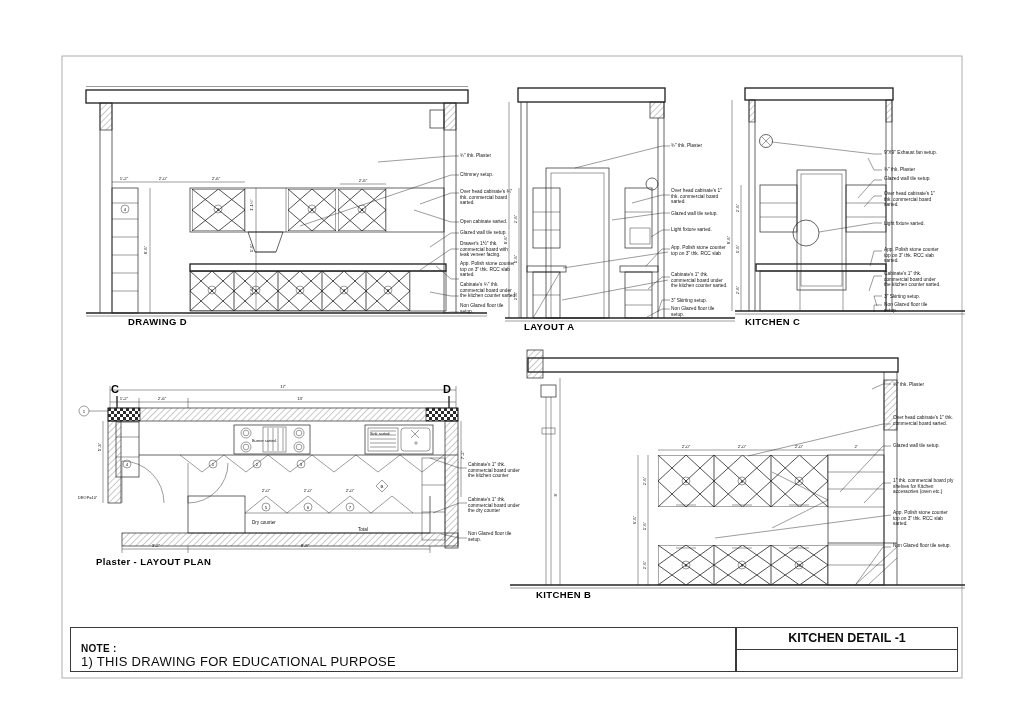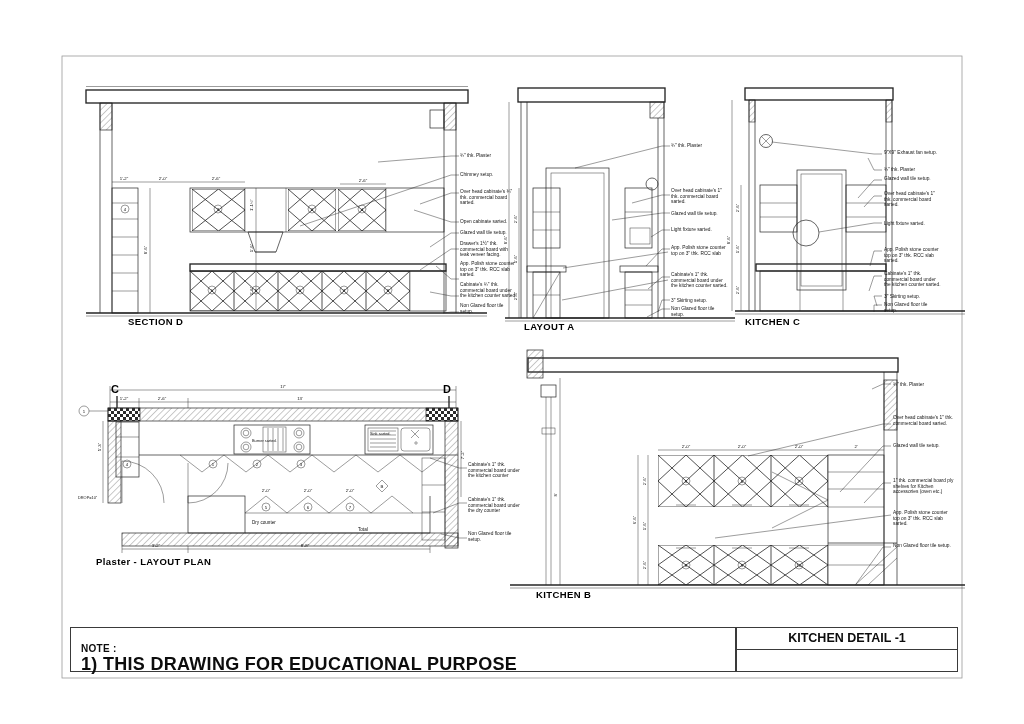--- a/index.html
+++ b/index.html
@@ -11,21 +11,21 @@
   .tn{stroke-width:.45;}
   .dim{font-size:4.3px;fill:#101010;text-anchor:middle;font-family:"Liberation Sans",sans-serif;}
   .num{font-size:4.3px;fill:#101010;text-anchor:middle;font-family:"Liberation Sans",sans-serif;}
   .ann{position:absolute;width:57px;font-size:4.8px;line-height:1.16;color:#161616;}
   .tinylbl{position:absolute;font-size:3.9px;color:#111;}
   .sec-title{position:absolute;font-weight:bold;font-size:9.5px;letter-spacing:.4px;color:#000;}
   .marker{position:absolute;font-weight:bold;font-size:11px;color:#000;}
   .notebox{position:absolute;left:70px;top:627px;width:666px;height:45px;
            border:1px solid #3a3a3a;box-sizing:border-box;padding:3px 0 0 10px;}
   .note-h{font-weight:bold;font-size:10px;letter-spacing:.3px;color:#0c0c0c;margin-top:12px;}
-  .note-l{font-weight:bold;font-size:18px;letter-spacing:.3px;color:#0c0c0c;}
+  .note-l{font-weight:normal;font-size:13px;letter-spacing:.3px;color:#0c0c0c;}
   .tblock{position:absolute;left:736px;top:627px;width:222px;height:45px;
           border:1px solid #3a3a3a;box-sizing:border-box;}
   .tblock .row{height:50%;display:flex;align-items:center;justify-content:center;
                box-sizing:border-box;}
   .tblock .row.top{border-bottom:1px solid #3a3a3a;font-weight:bold;font-size:12.5px;color:#0c0c0c;}
   .tblock .row.bot{font-weight:bold;font-size:14px;letter-spacing:.2px;color:#0c0c0c;}
 </style>
 </head>
 <body>
 
@@ -544,21 +544,21 @@
 
 <div class="tinylbl" style="left:252px;top:520px;font-size:4.6px">Dry counter</div>
 <div class="tinylbl" style="left:358px;top:527px;font-size:4.6px">Total</div>
 <div class="tinylbl" style="left:78px;top:495px">DROP=10"</div>
 <div class="tinylbl" style="left:370px;top:431px">Sink sarted.</div>
 <div class="tinylbl" style="left:252px;top:438px">Burner sarted.</div>
 
 <div class="marker" style="left:111px;top:383px">C</div>
 <div class="marker" style="left:443px;top:383px">D</div>
 
-<div class="sec-title" style="left:128px;top:316px">SECTION D</div>
+<div class="sec-title" style="left:128px;top:316px">DRAWING D</div>
 <div class="sec-title" style="left:524px;top:321px">LAYOUT A</div>
 <div class="sec-title" style="left:745px;top:316px">KITCHEN C</div>
 <div class="sec-title" style="left:536px;top:589px">KITCHEN B</div>
 <div class="sec-title" style="left:96px;top:556px">Plaster - LAYOUT PLAN</div>
 
 <div class="notebox">
   <div class="note-h">NOTE :</div>
   <div class="note-l">1) THIS DRAWING FOR EDUCATIONAL PURPOSE</div>
 </div>
 

